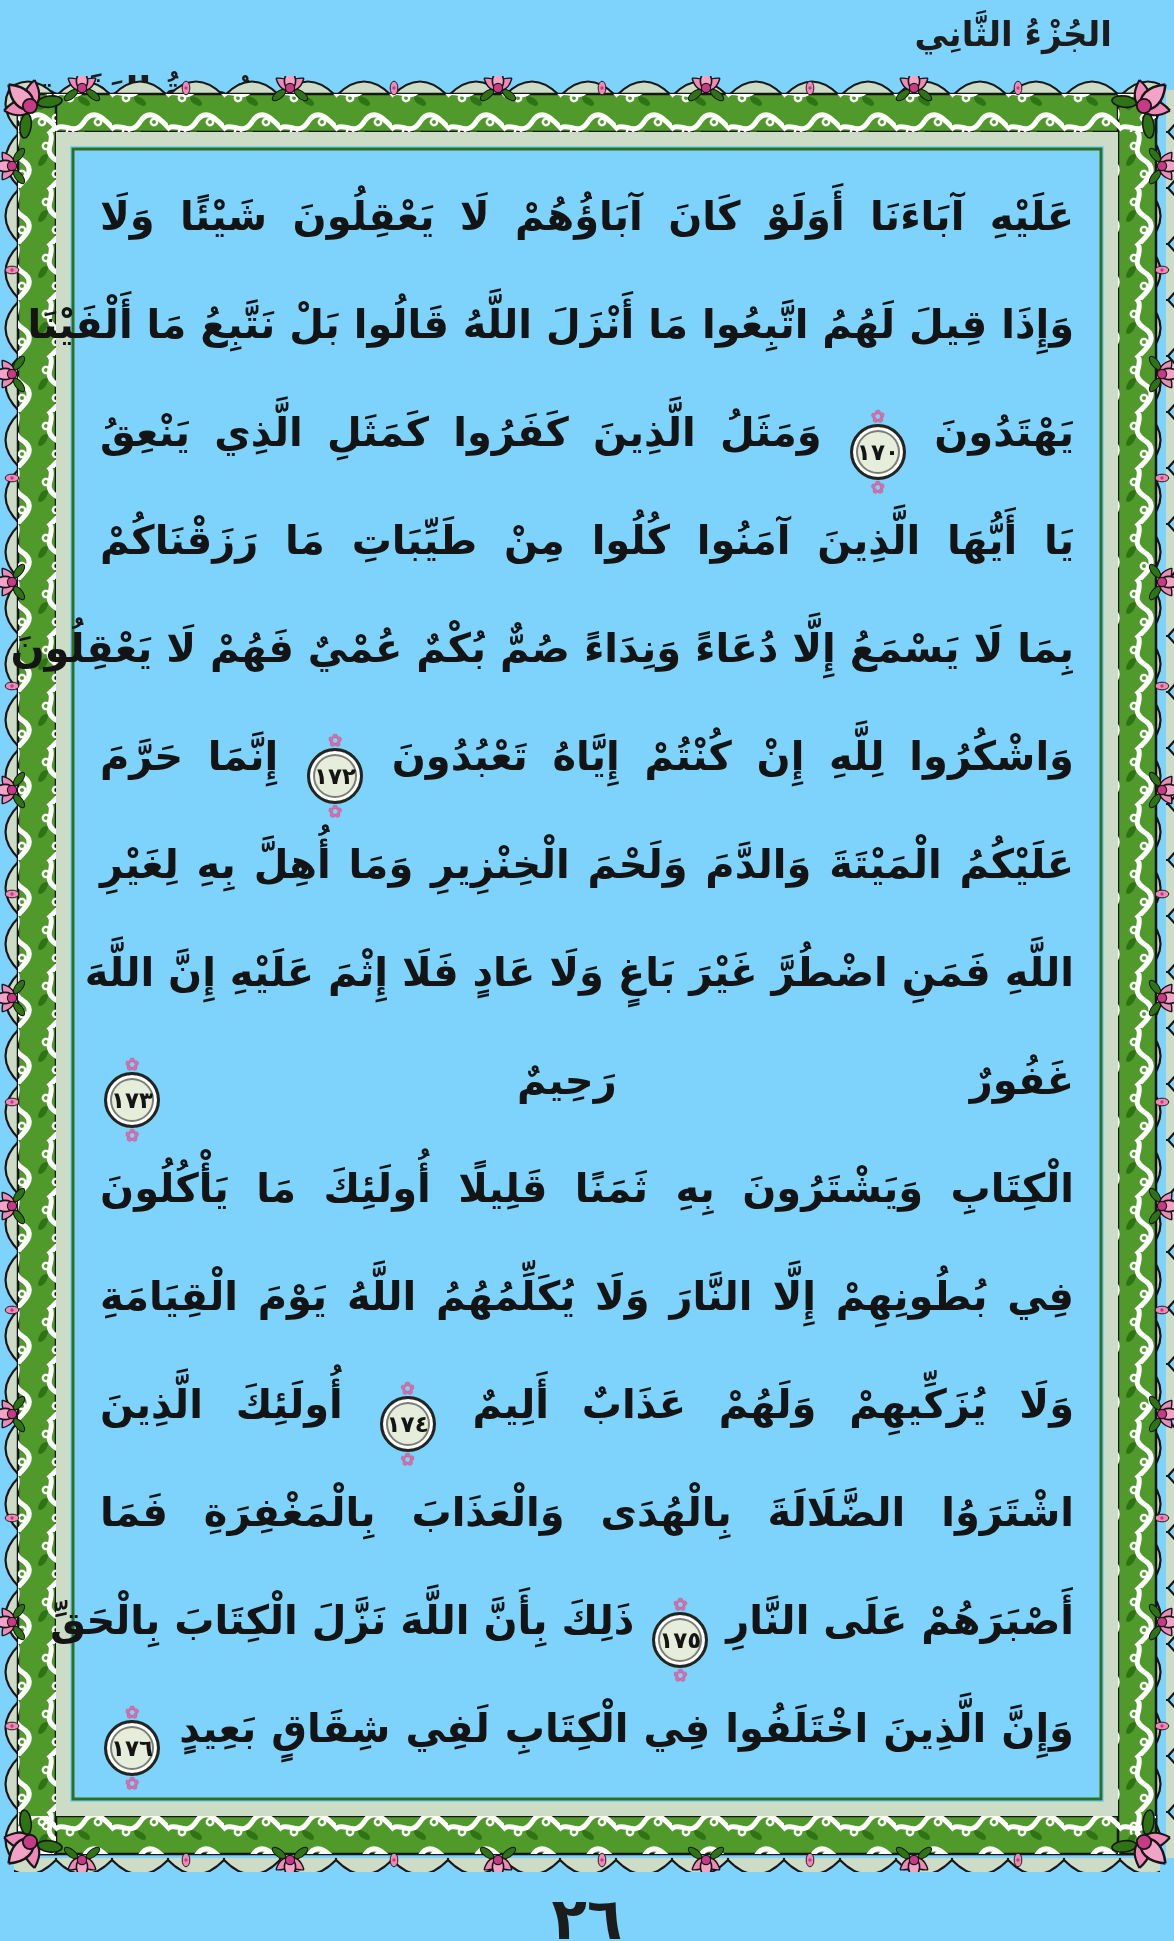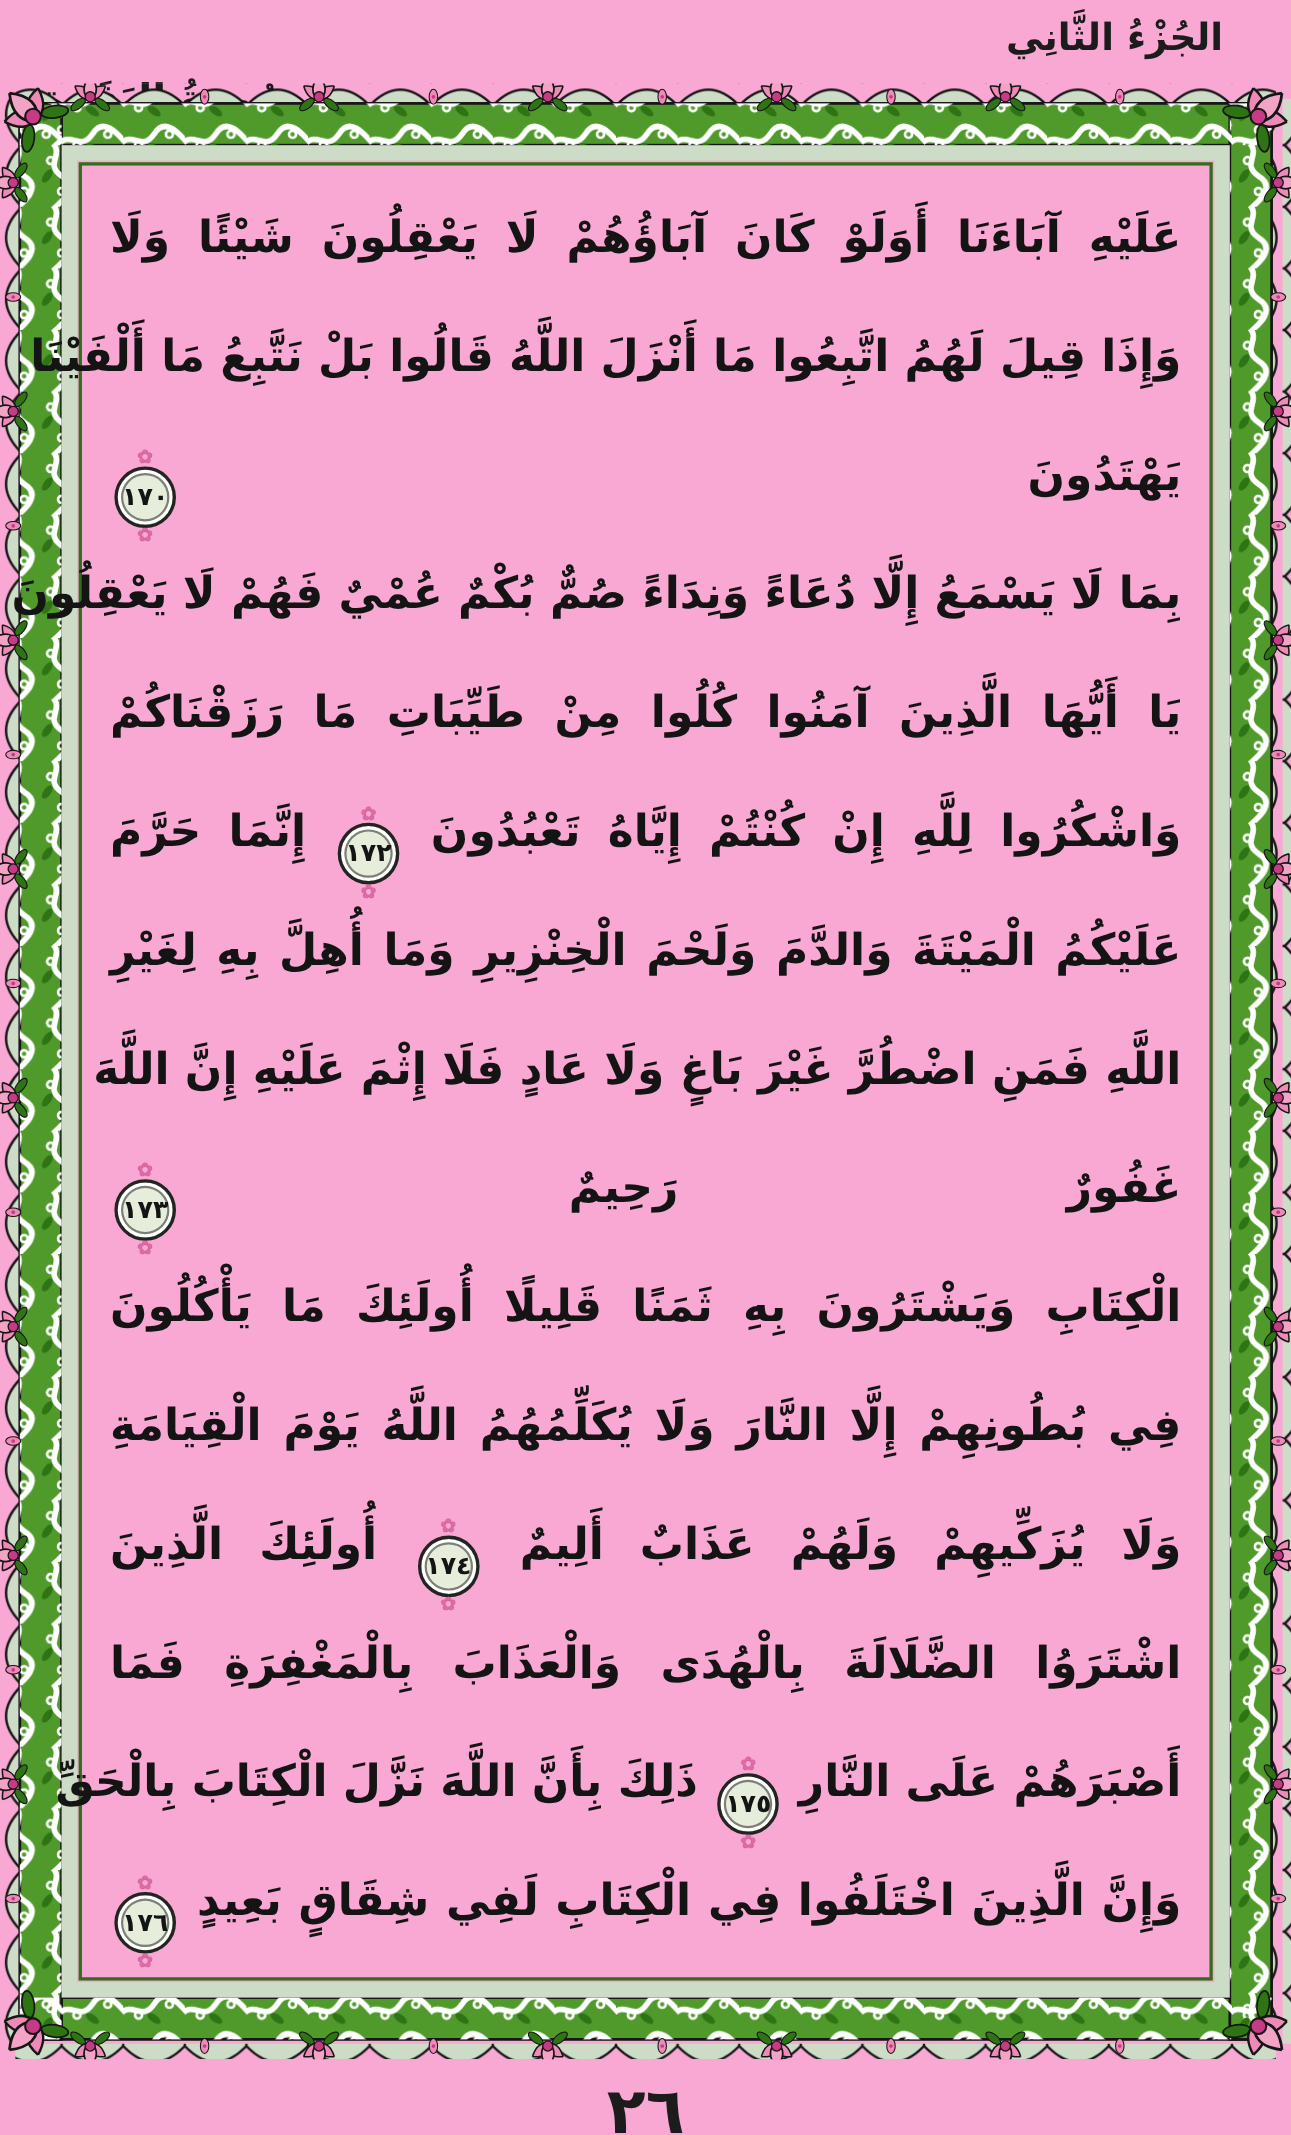--- a/index.html
+++ b/index.html
@@ -1,17 +1,17 @@
 <!DOCTYPE html>
 <html lang="ar" dir="rtl"><head>
 <meta charset="utf-8">
 <style>
   html,body{margin:0;padding:0;background:#ffffff;}
   .screen{
-    position:relative;width:1174px;height:1941px;background:#f9a8d4;
+    position:relative;width:1174px;height:1941px;background:#7dd3fc;
     font-family:"DejaVu Sans", sans-serif;overflow:hidden;color:#141414;
   }
   
   .hdr{position:absolute;font-weight:700;color:#1c1c1c;white-space:nowrap;}
   .hdr-juz{top:14px;right:62px;font-size:34px;}
   .hdr-surah{top:69px;left:38px;font-size:37px;}
   
   .frame-svg{position:absolute;top:76px;left:0;width:1174px;height:1796px;}
   
   .mushaf-text{
@@ -168,23 +168,23 @@
         <use href="#flw" transform="translate(30 30) rotate(-45) scale(1.55)"></use>
         <use href="#flw" transform="translate(1144 30) rotate(45) scale(1.55)"></use>
         <use href="#flw" transform="translate(30 1766) rotate(-135) scale(1.55)"></use>
         <use href="#flw" transform="translate(1144 1766) rotate(135) scale(1.55)"></use>
       </g>
   </svg>
 
   <div class="mushaf-text" id="textBlock">
       <div class="line"><span class="qtext">عَلَيْهِ آبَاءَنَا أَوَلَوْ كَانَ آبَاؤُهُمْ لَا يَعْقِلُونَ شَيْئًا وَلَا</span></div>
       <div class="line"><span class="qtext">وَإِذَا قِيلَ لَهُمُ اتَّبِعُوا مَا أَنْزَلَ اللَّهُ قَالُوا بَلْ نَتَّبِعُ مَا أَلْفَيْنَا</span></div>
-      <div class="line"><span class="qtext">يَهْتَدُونَ</span> <span class="vbadge"><span class="vflower top">✿</span><span class="vnum">١٧٠</span><span class="vflower bot">✿</span></span> </div>
+      <div class="line"><span class="qtext">يَهْتَدُونَ</span> <span class="vbadge"><span class="vflower top">✿</span><span class="vnum">١٧٠</span><span class="vflower bot">✿</span></span> <span class="qtext">وَمَثَلُ الَّذِينَ كَفَرُوا كَمَثَلِ الَّذِي يَنْعِقُ</span></div>
+      <div class="line"><span class="qtext">يَا أَيُّهَا الَّذِينَ آمَنُوا كُلُوا مِنْ طَيِّبَاتِ مَا رَزَقْنَاكُمْ</span></div>
       <div class="line"><span class="qtext">بِمَا لَا يَسْمَعُ إِلَّا دُعَاءً وَنِدَاءً صُمٌّ بُكْمٌ عُمْيٌ فَهُمْ لَا يَعْقِلُونَ</span> </div>
-      <div class="line"><span class="qtext">يَا أَيُّهَا الَّذِينَ آمَنُوا كُلُوا مِنْ طَيِّبَاتِ مَا رَزَقْنَاكُمْ</span></div>
       <div class="line"><span class="qtext">وَاشْكُرُوا لِلَّهِ إِنْ كُنْتُمْ إِيَّاهُ تَعْبُدُونَ</span> <span class="vbadge"><span class="vflower top">✿</span><span class="vnum">١٧٢</span><span class="vflower bot">✿</span></span> <span class="qtext">إِنَّمَا حَرَّمَ</span></div>
       <div class="line"><span class="qtext">عَلَيْكُمُ الْمَيْتَةَ وَالدَّمَ وَلَحْمَ الْخِنْزِيرِ وَمَا أُهِلَّ بِهِ لِغَيْرِ</span></div>
       <div class="line"><span class="qtext">اللَّهِ فَمَنِ اضْطُرَّ غَيْرَ بَاغٍ وَلَا عَادٍ فَلَا إِثْمَ عَلَيْهِ إِنَّ اللَّهَ</span></div>
       <div class="line"><span class="qtext">غَفُورٌ رَحِيمٌ</span> <span class="vbadge"><span class="vflower top">✿</span><span class="vnum">١٧٣</span><span class="vflower bot">✿</span></span> </div>
       <div class="line"><span class="qtext">الْكِتَابِ وَيَشْتَرُونَ بِهِ ثَمَنًا قَلِيلًا أُولَئِكَ مَا يَأْكُلُونَ</span></div>
       <div class="line"><span class="qtext">فِي بُطُونِهِمْ إِلَّا النَّارَ وَلَا يُكَلِّمُهُمُ اللَّهُ يَوْمَ الْقِيَامَةِ</span></div>
       <div class="line"><span class="qtext">وَلَا يُزَكِّيهِمْ وَلَهُمْ عَذَابٌ أَلِيمٌ</span> <span class="vbadge"><span class="vflower top">✿</span><span class="vnum">١٧٤</span><span class="vflower bot">✿</span></span> <span class="qtext">أُولَئِكَ الَّذِينَ</span></div>
       <div class="line"><span class="qtext">اشْتَرَوُا الضَّلَالَةَ بِالْهُدَى وَالْعَذَابَ بِالْمَغْفِرَةِ فَمَا</span></div>
       <div class="line"><span class="qtext">أَصْبَرَهُمْ عَلَى النَّارِ</span> <span class="vbadge"><span class="vflower top">✿</span><span class="vnum">١٧٥</span><span class="vflower bot">✿</span></span> <span class="qtext">ذَلِكَ بِأَنَّ اللَّهَ نَزَّلَ الْكِتَابَ بِالْحَقِّ</span></div>
       <div class="line"><span class="qtext">وَإِنَّ الَّذِينَ اخْتَلَفُوا فِي الْكِتَابِ لَفِي شِقَاقٍ بَعِيدٍ</span> <span class="vbadge"><span class="vflower top">✿</span><span class="vnum">١٧٦</span><span class="vflower bot">✿</span></span></div>

